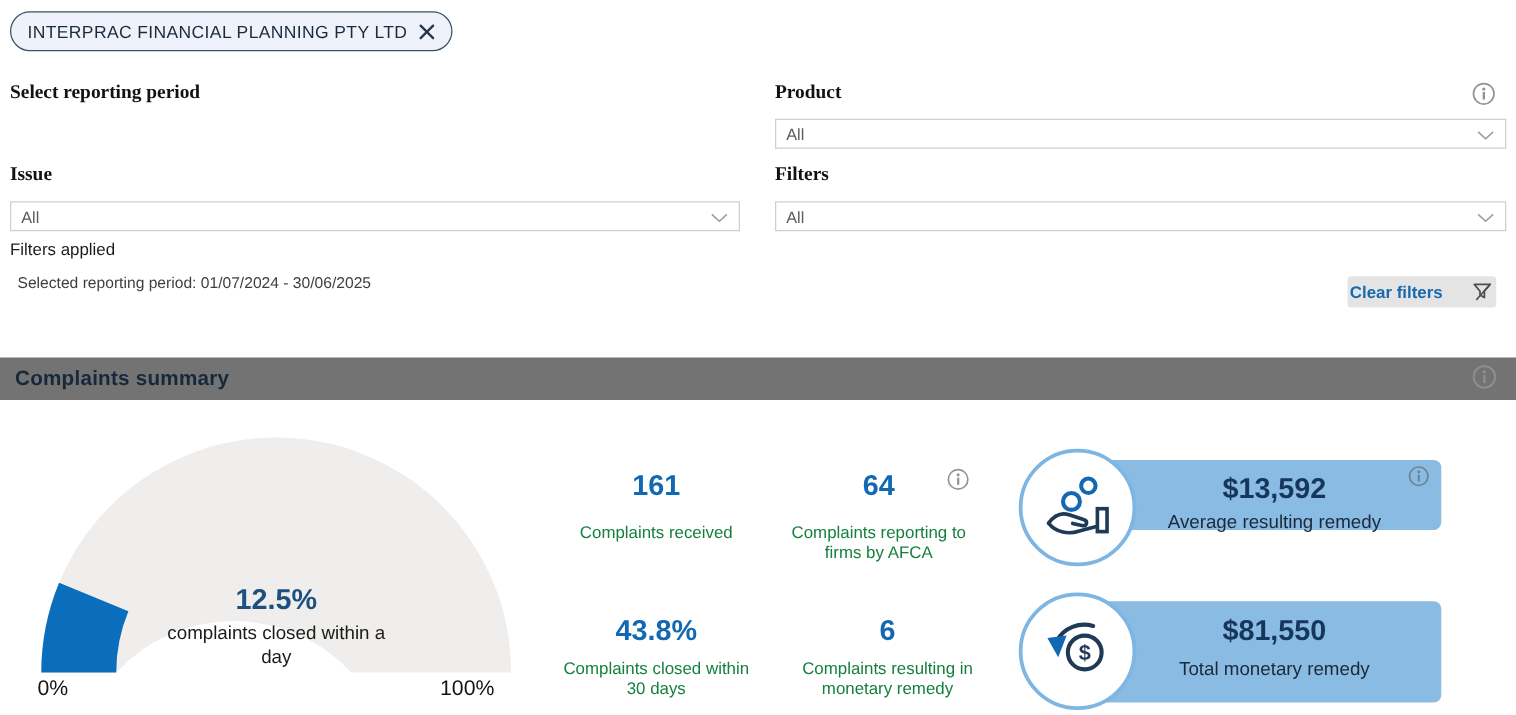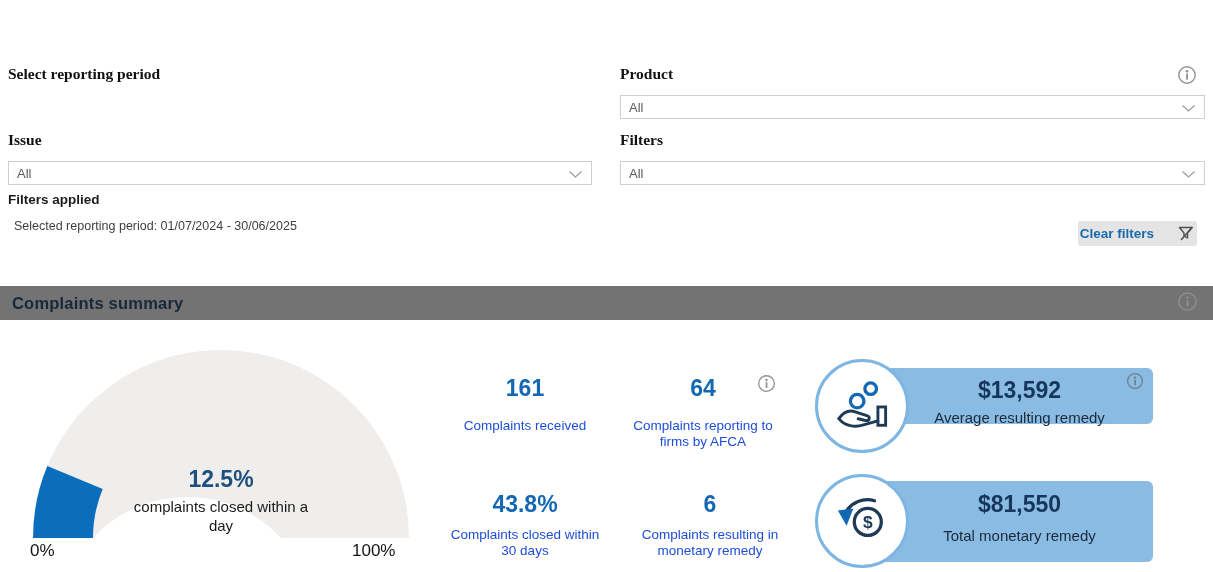--- a/index.html
+++ b/index.html
@@ -11,54 +11,61 @@
   .chip{left:8px;top:9px;height:30px;display:flex;align-items:center;gap:9px;
         padding:0 13px;border:1.5px solid #3c5064;border-radius:16px;background:#eef3fb;}
   .chip-label{font-size:14px;color:#1b2b3b;letter-spacing:.3px;}
 
   
   .flabel{font-family:"Liberation Serif",serif;font-weight:bold;font-size:15.5px;color:#121212;}
   .dd{height:24px;background:#fff;border:1px solid #cfcfcf;display:flex;align-items:center;
       padding:0 26px 0 8px;font-size:13px;color:#5c5c5c;box-sizing:border-box;}
   .dd .chev{position:absolute;right:8px;top:8px;}
 
-  .filters-applied{font-size:13.5px;font-weight:bold;color:#1c1c1c;}
+  .filters-applied{font-size:13.5px;font-weight:normal;color:#1c1c1c;}
   .applied-detail{font-size:12.5px;color:#3f3f3f;}
 
   .clear-btn{left:1078px;top:221px;width:119px;height:25px;background:#e4e4e4;border-radius:3px;
              display:flex;align-items:center;justify-content:center;gap:24px;cursor:pointer;}
   .clear-btn span{font-size:13.5px;font-weight:bold;color:#1a6bad;}
 
   
   .band{left:0;top:286px;width:1213px;height:34px;background:#737373;display:flex;align-items:center;}
   .band-title{margin-left:12px;font-size:16.5px;font-weight:bold;color:#16283a;letter-spacing:.2px;}
 
   
   .gauge-big{left:111px;top:466px;width:220px;text-align:center;font-size:23px;font-weight:bold;color:#1d4f7f;}
   .gauge-cap{left:131px;top:497px;width:180px;text-align:center;font-size:15px;line-height:19px;color:#1b1b1b;}
   .gauge-min{left:30px;top:541px;font-size:17px;color:#131313;}
   .gauge-max{left:352px;top:541px;font-size:17px;color:#131313;}
 
   
   .stat-val{width:190px;text-align:center;font-size:23px;font-weight:bold;color:#1268b3;}
-  .stat-cap{text-align:center;font-size:13.5px;line-height:16px;color:#1d4ed8;}
+  .stat-cap{text-align:center;font-size:13.5px;line-height:16px;color:#15803d;}
 
   
   .card{width:293px;background:#89bbe3;border-radius:6px;}
   .card-text{position:absolute;left:26px;right:0;text-align:center;}
   .card-val{font-size:23px;font-weight:bold;color:#16365c;}
   .card-lab{font-size:15px;color:#1a2a3a;}
   .circle{width:88px;height:88px;border:3px solid #7db5e3;border-radius:50%;background:#fff;
           display:flex;align-items:center;justify-content:center;}
 </style>
 </head>
 <body>
 
 <div id="app">
 
+  <div class="abs chip">
+    <span class="chip-label">INTERPRAC FINANCIAL PLANNING PTY LTD</span>
+    <svg width="13" height="13" viewBox="0 0 13 13">
+      <line x1="1.5" y1="1.5" x2="11.5" y2="11.5" stroke="#24344a" stroke-width="1.8" stroke-linecap="round"></line>
+      <line x1="11.5" y1="1.5" x2="1.5" y2="11.5" stroke="#24344a" stroke-width="1.8" stroke-linecap="round"></line>
+    </svg>
+  </div>
 
   <div class="abs flabel" style="left:8px;top:65px;">Select reporting period</div>
   <div class="abs flabel" style="left:620px;top:65px;">Product</div>
   <svg class="abs" style="left:1177px;top:65px;" width="20" height="20" viewBox="0 0 20 20">
     <circle cx="10" cy="10" r="8.2" fill="none" stroke="#949494" stroke-width="1.4"></circle>
     <circle cx="10" cy="6.2" r="1.3" fill="#949494"></circle>
     <rect x="9.1" y="8.6" width="1.9" height="6" fill="#949494"></rect>
   </svg>
 
   <div class="abs dd" style="left:620px;top:95px;width:585px;">

